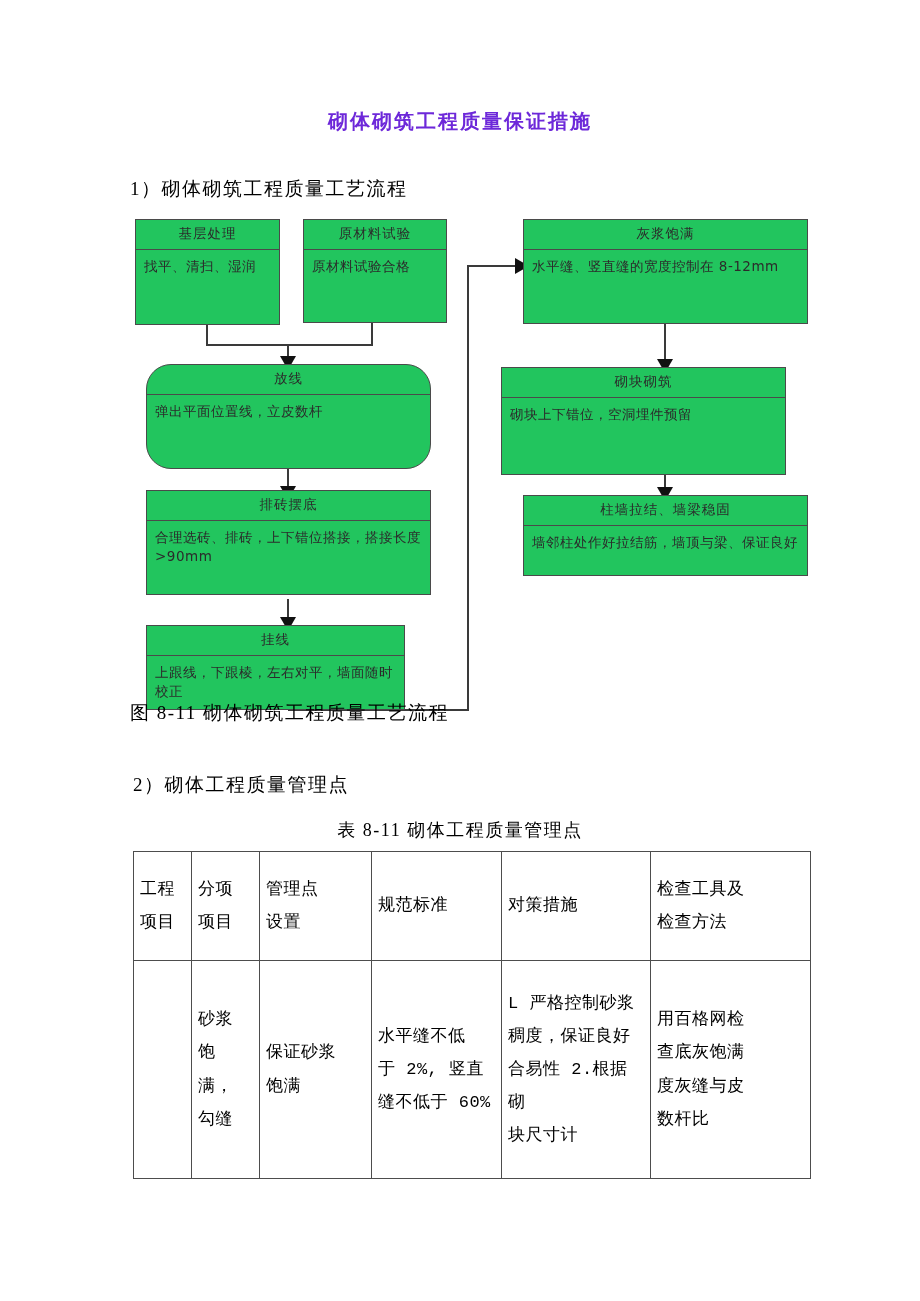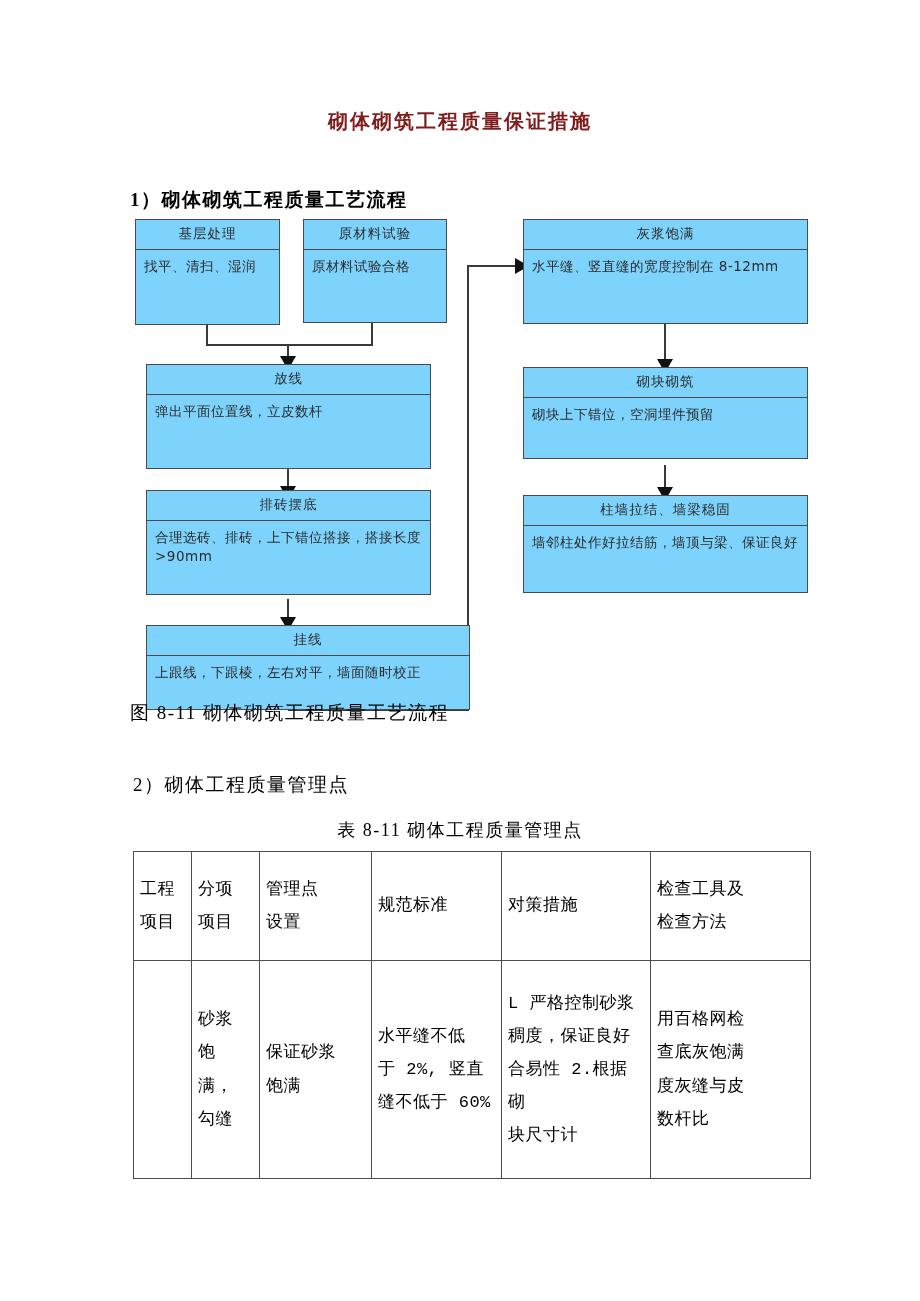--- a/index.html
+++ b/index.html
@@ -37,21 +37,21 @@
   }
 
   
   .section-heading {
     position: absolute;
     font-family: "Liberation Serif", serif;
     font-size: 19px;
     letter-spacing: 1.5px;
     white-space: nowrap;
   }
-  #sec-1 { left: 130px; top: 187px; font-weight: bold; }
+  #sec-1 { left: 130px; top: 176px; }
   #sec-2 { left: 133px; top: 772px; }
   .figure-caption {
     position: absolute;
     left: 130px;
     top: 700px;
     font-family: "Liberation Serif", serif;
     font-size: 19px;
     letter-spacing: 1.5px;
     white-space: nowrap;
   }
@@ -76,21 +76,21 @@
     pointer-events: none;
   }
   .flow-svg {
     position: absolute;
     left: 0;
     top: 0;
   }
   .node {
     position: absolute;
     border: 1.6px solid #4a4a4a;
-    background: #7dd3fc;
+    background: #22c55e;
     box-sizing: border-box;
     font-family: "DejaVu Sans", sans-serif;
   }
   .node .node-title {
     text-align: center;
     font-size: 13.5px;
     padding: 5px 4px 6px;
     border-bottom: 1.4px solid #4a4a4a;
     letter-spacing: 1px;
     color: #2b2b2b;
@@ -101,26 +101,26 @@
     padding: 7px 8px 4px 8px;
     line-height: 1.38;
     letter-spacing: 0.5px;
     color: #2b2b2b;
     box-sizing: border-box;
   }
 
   
   #node-base      { left: 135px; top: 219px; width: 145px; height: 106px; }
   #node-material  { left: 303px; top: 219px; width: 144px; height: 104px; }
-  #node-layout    { left: 146px; top: 364px; width: 285px; height: 105px; }
+  #node-layout    { left: 146px; top: 364px; width: 285px; height: 105px; border-radius: 25px; }
   #node-arrange   { left: 146px; top: 490px; width: 285px; height: 105px; }
-  #node-line      { left: 146px; top: 625px; width: 324px; height: 85px; }
+  #node-line      { left: 146px; top: 625px; width: 259px; height: 85px; }
   #node-mortar    { left: 523px; top: 219px; width: 285px; height: 105px; }
-  #node-block     { left: 523px; top: 367px; width: 285px; height: 92px; }
-  #node-tie       { left: 523px; top: 495px; width: 285px; height: 98px; }
+  #node-block     { left: 501px; top: 367px; width: 285px; height: 108px; }
+  #node-tie       { left: 523px; top: 495px; width: 285px; height: 81px; }
 
   
   .data-table {
     position: absolute;
     left: 133px;
     top: 851px;
     width: 677px;
     border-collapse: collapse;
     table-layout: fixed;
     font-family: Liberation Mono, monospace;
@@ -143,21 +143,21 @@
   .col-d { width: 130px; }
   .col-e { width: 149px; }
   .col-f { width: 160px; }
   .cell-lines span { display: block; }
 </style>
 </head>
 <body>
 
 <div class="page">
 
-  <div class="doc-title" style="color: #7f1d1d;">砌体砌筑工程质量保证措施</div>
+  <div class="doc-title" style="color: #6d28d9;">砌体砌筑工程质量保证措施</div>
 
   <div class="section-heading" id="sec-1">1）砌体砌筑工程质量工艺流程</div>
 
   <div class="flow">
     <svg class="flow-svg" width="920" height="720" viewBox="0 0 920 720">
       <g stroke="#3a3a3a" stroke-width="2" fill="none">
 
         <path d="M 207 325 L 207 345 L 288 345"></path>
 
         <path d="M 372 323 L 372 345 L 288 345"></path>

